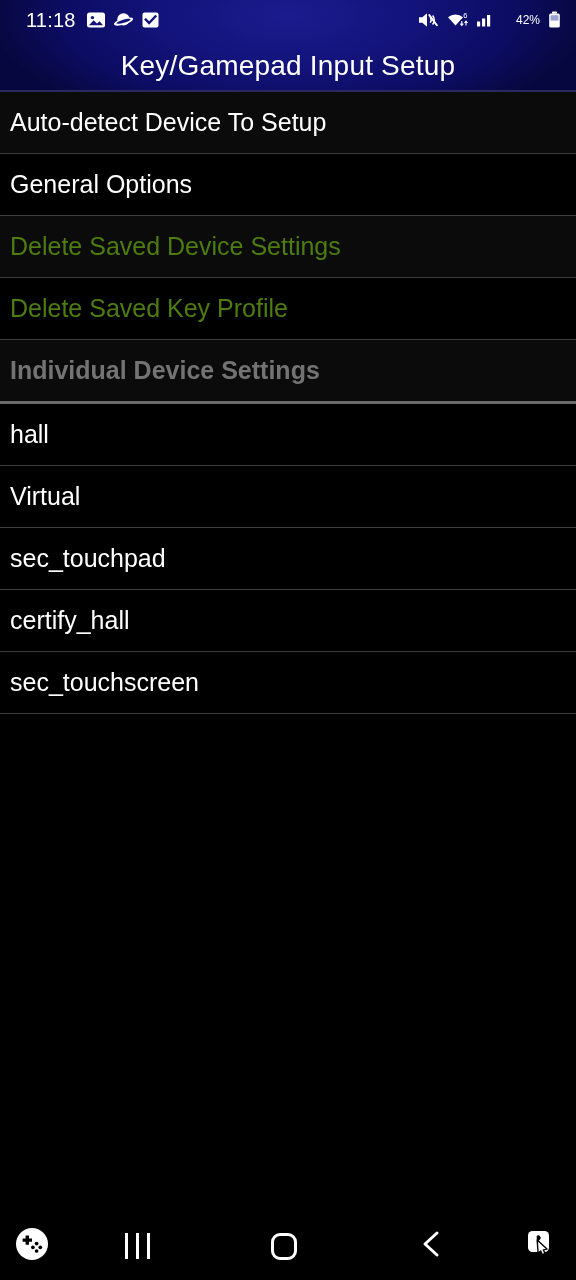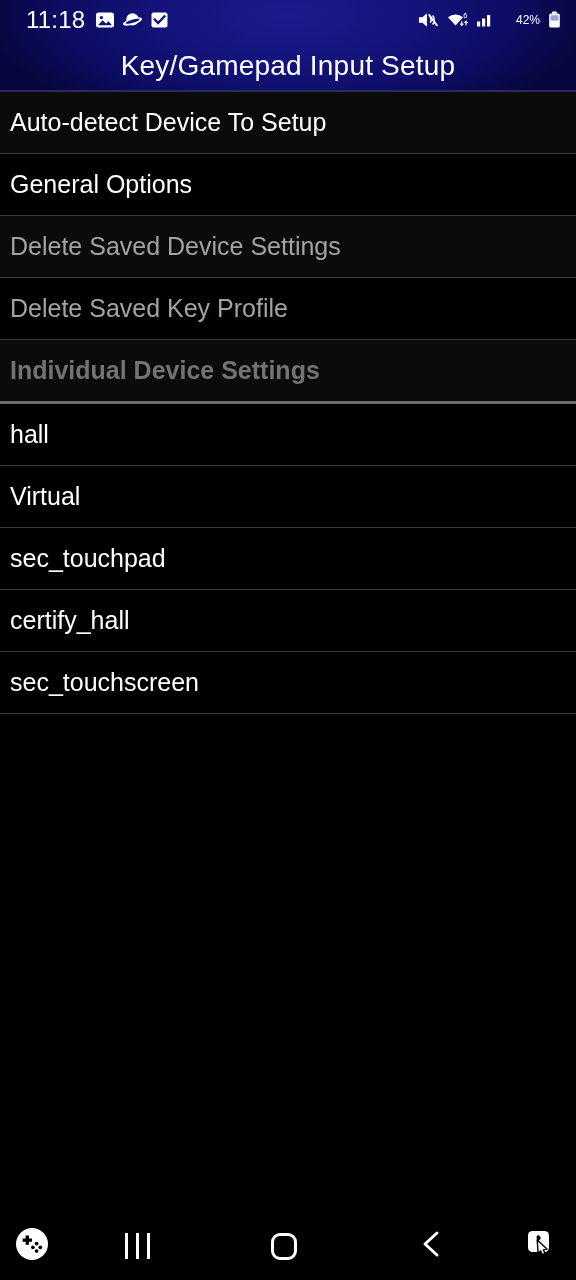--- a/index.html
+++ b/index.html
@@ -52,21 +52,21 @@
     padding: 0 14px 0 26px;
     box-sizing: border-box;
   }
   .status-left, .status-right {
     display: flex;
     align-items: center;
     gap: 7px;
   }
   .status-clock {
     color: #ffffff;
-    font-size: 24px;
+    font-size: 20px;
     letter-spacing: 0.2px;
     line-height: 1;
     margin-right: 3px;
   }
   .sb-icon {
     display: inline-flex;
     align-items: center;
     justify-content: center;
   }
   .battery-pct {
@@ -118,21 +118,21 @@
     height: 64px;
   }
   .row-label {
     color: #ffffff;
     font-size: 25px;
     line-height: 1;
     white-space: nowrap;
     text-align: center;
   }
   .row.disabled .row-label {
-    color: #a3a3a3;
+    color: #4d7c0f;
   }
   .row.section .row-label {
     font-weight: bold;
     color: #737373;
   }
 
   .list-filler {
     background: #000000;
     height: 440px;
   }

